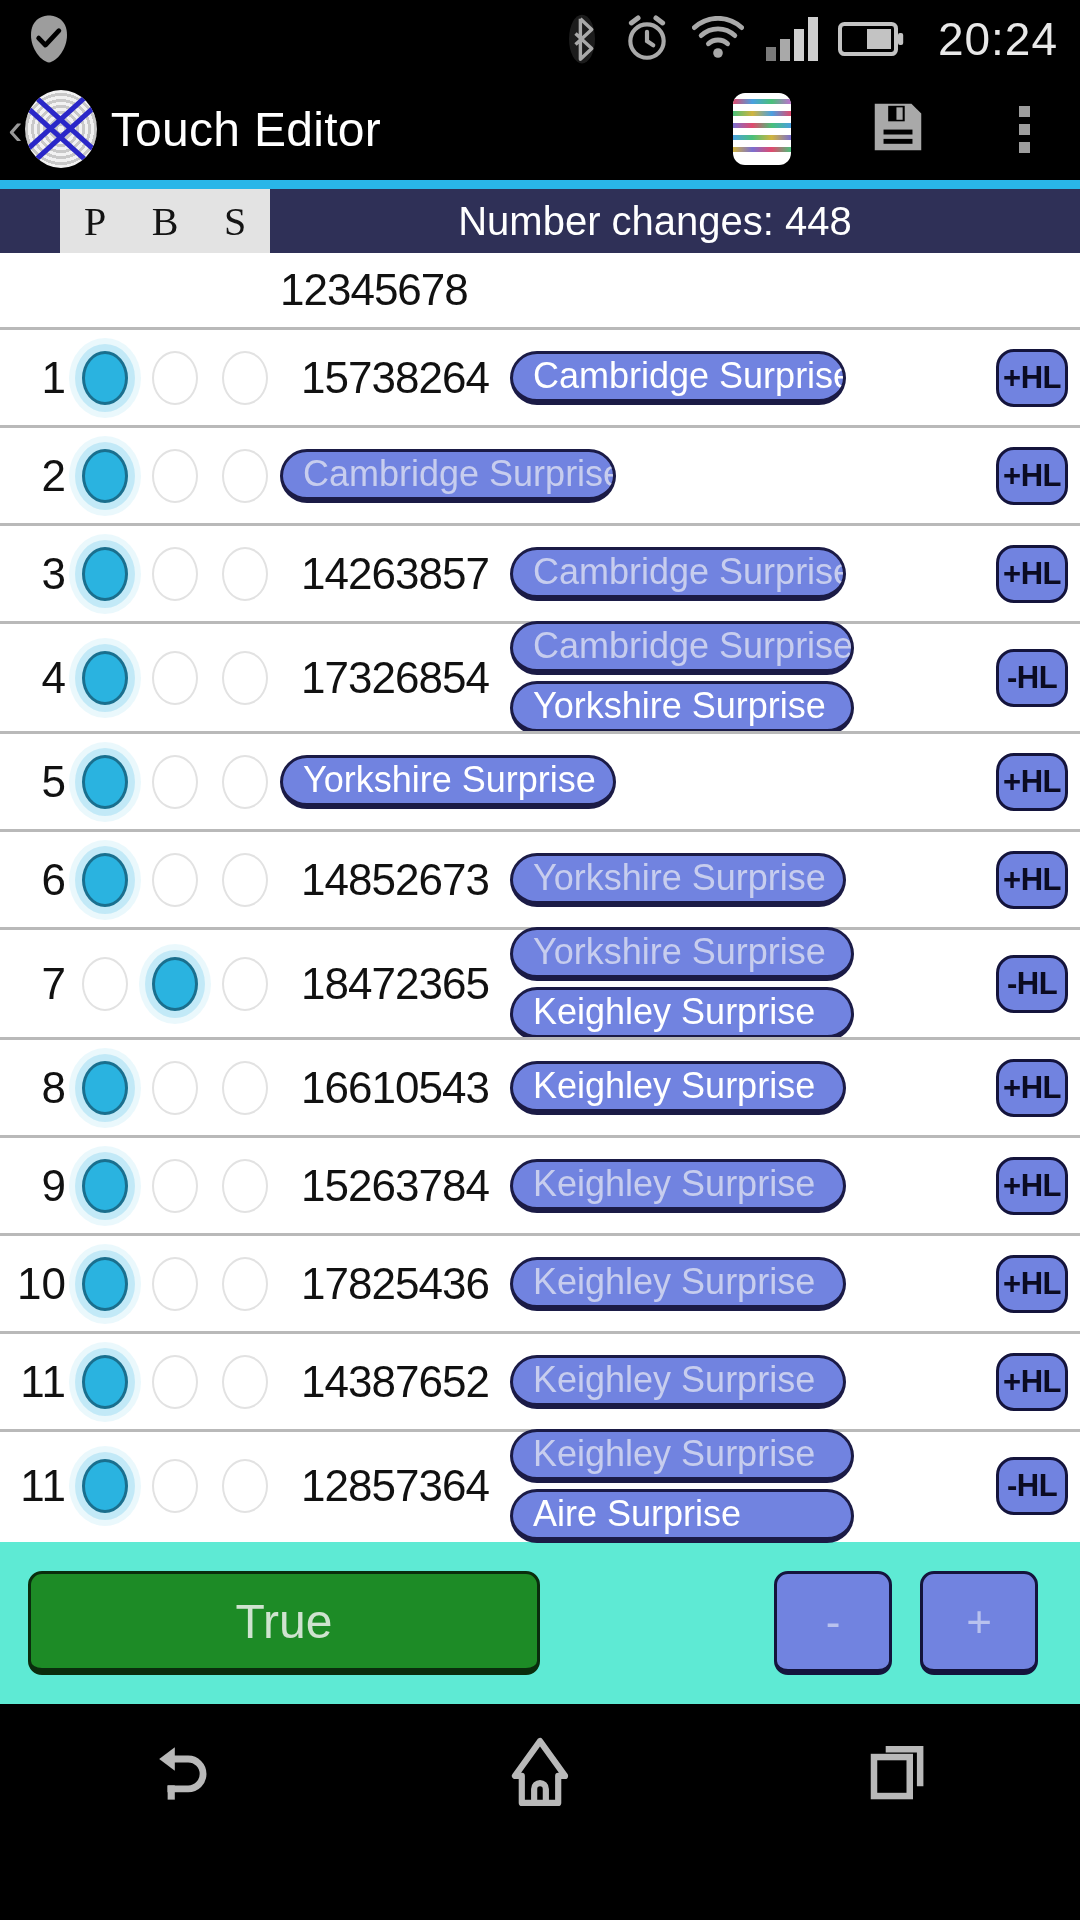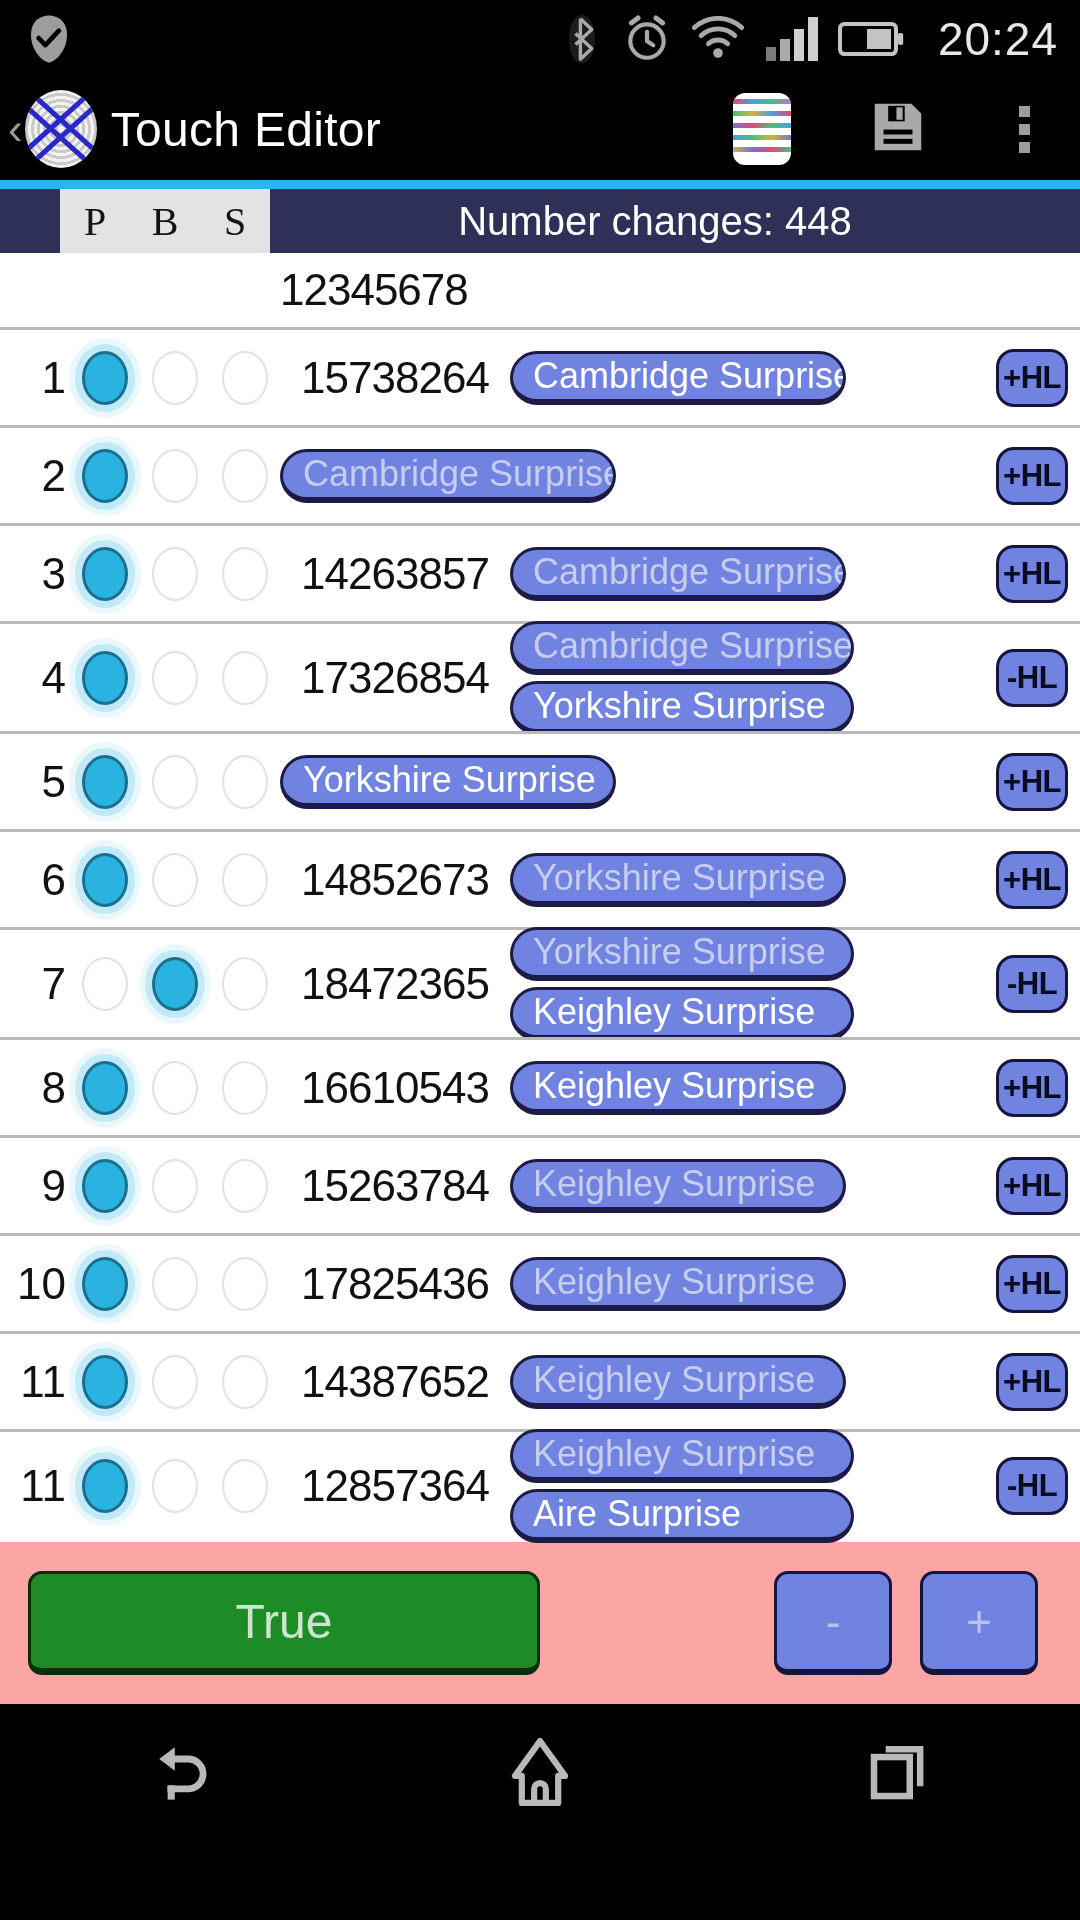--- a/index.html
+++ b/index.html
@@ -137,21 +137,21 @@
   }
   .hlbtn{
     min-width:72px; height:58px; border-radius:18px; background:#7183e0;
     border:3px solid #14143c; display:flex; align-items:center;
     justify-content:center; font-size:31px; color:#0b0b22;
     font-weight:700; letter-spacing:-.5px;
   }
 
   
   .controls{
-    height:165px; background:#fca5a5; display:flex; align-items:center;
+    height:165px; background:#5eead4; display:flex; align-items:center;
     padding:0 28px; gap:4px; border-top:3px solid #fff;
   }
   .true-btn{
     width:512px; height:104px; background:#1d8b26;
     border:3px solid #0a2d0d; border-bottom-width:7px; border-radius:14px;
     display:flex; align-items:center; justify-content:center;
     color:#cfe3cf; font-size:48px;
     font-family:"Liberation Sans Narrow","Liberation Sans",sans-serif;
   }
   .step-wrap{ margin-left:auto; display:flex; gap:28px; padding-right:14px; }

